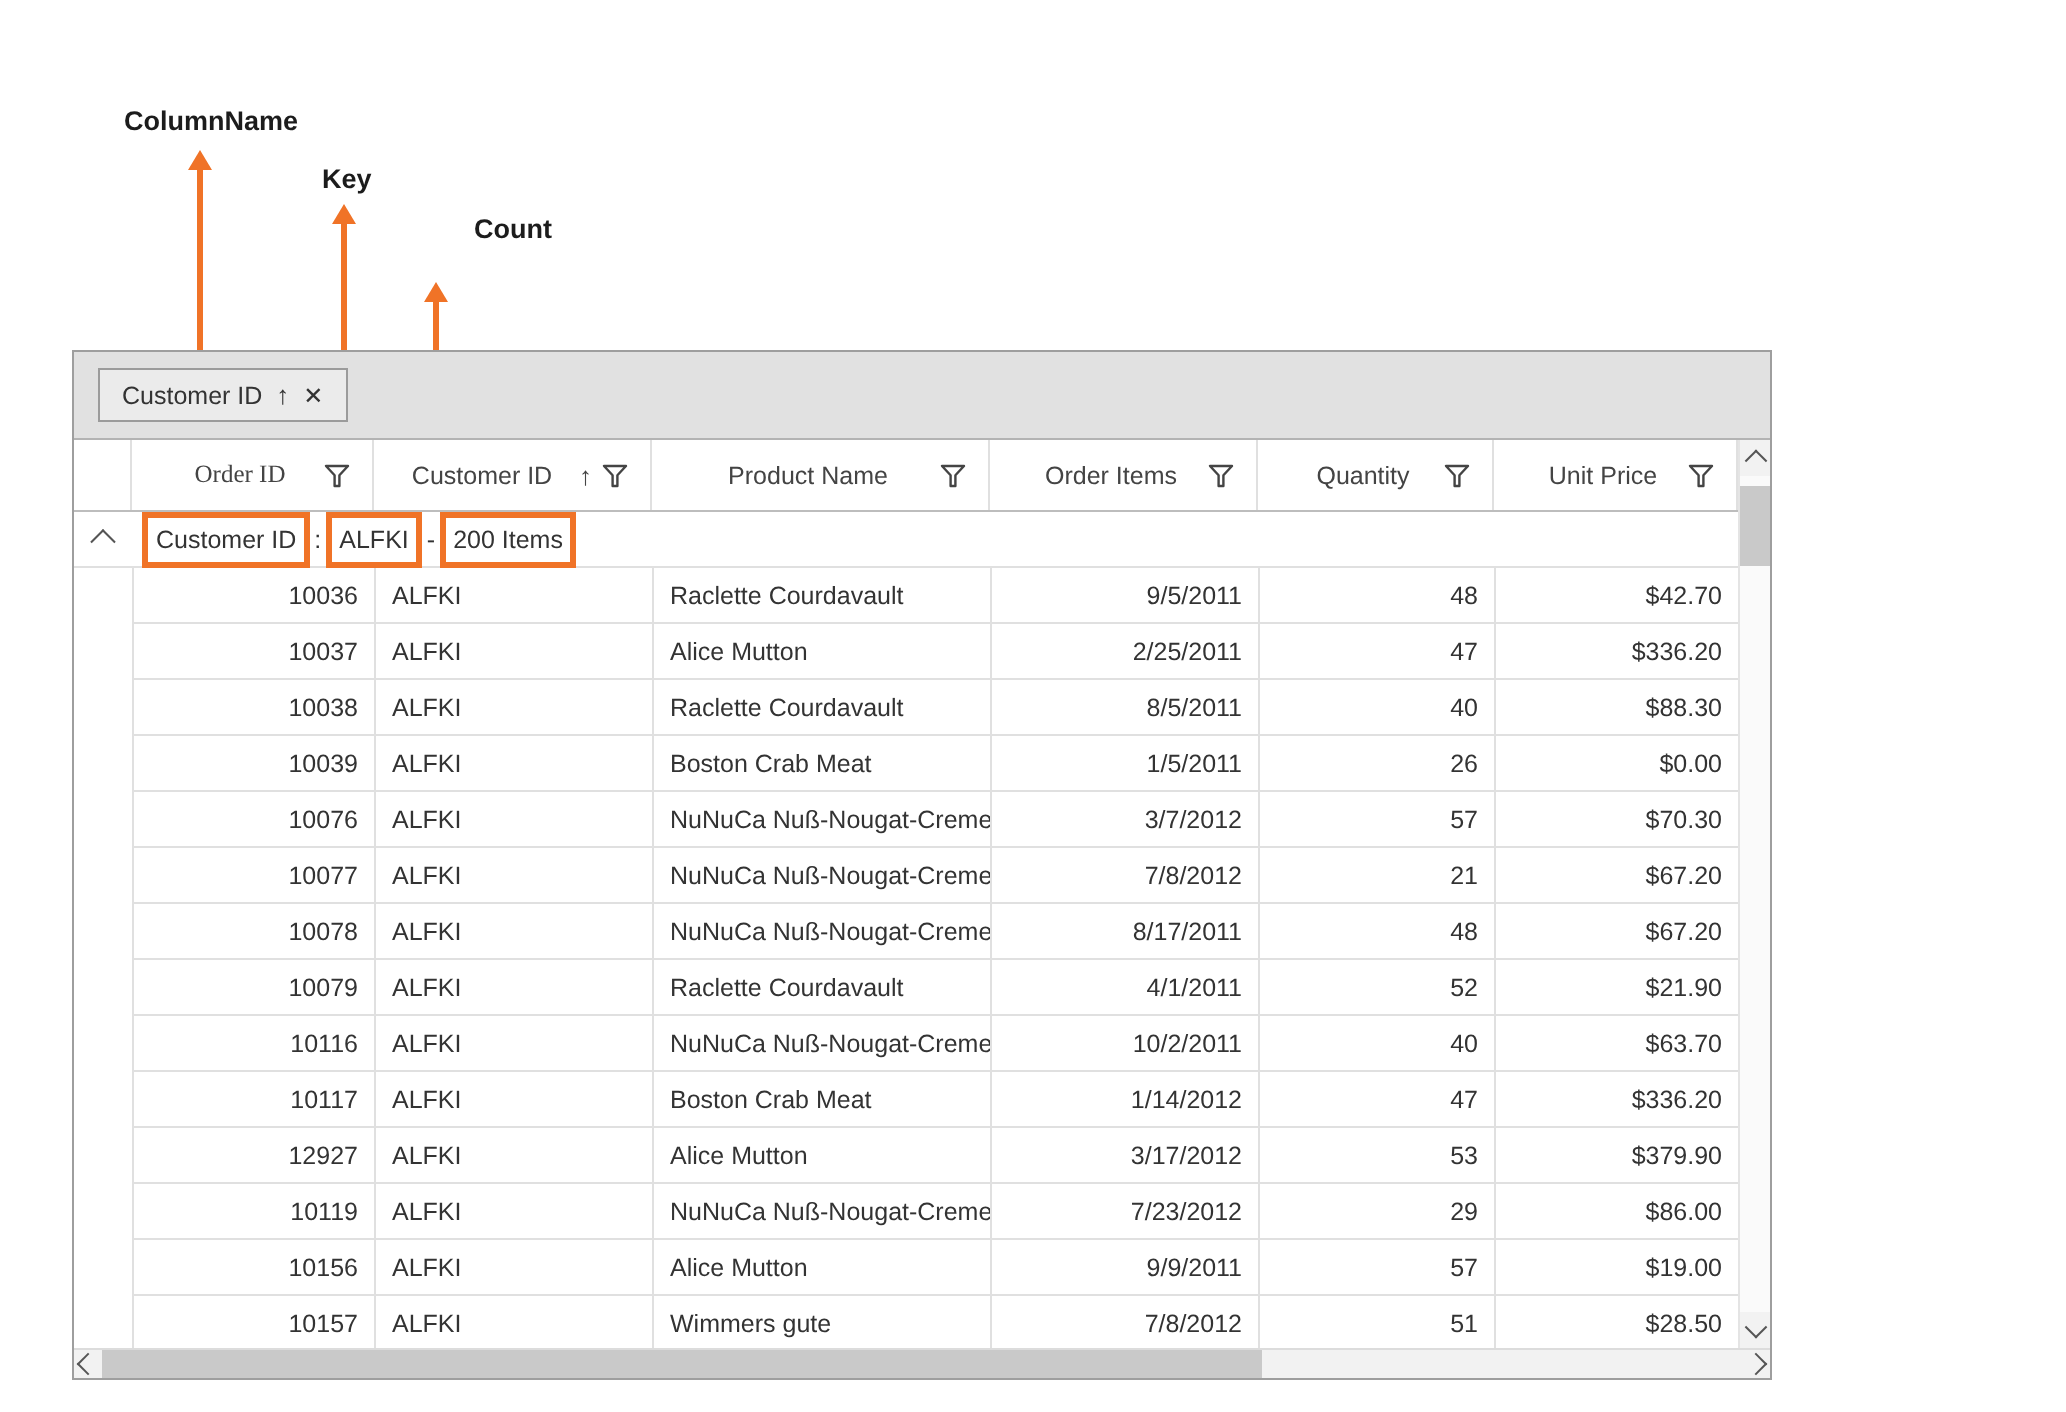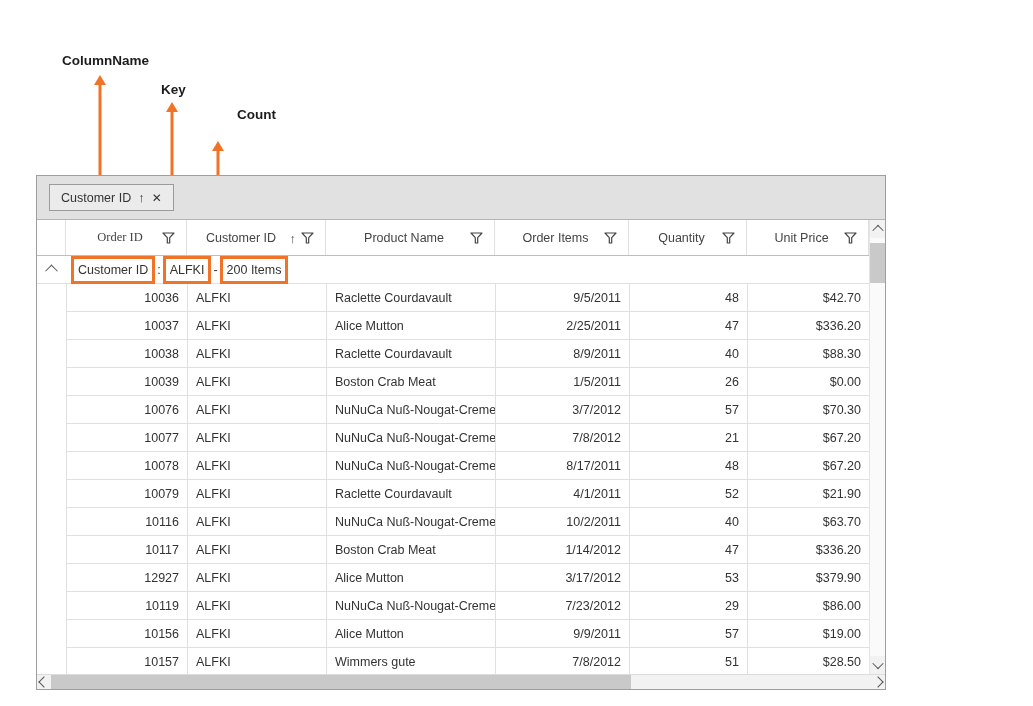--- a/index.html
+++ b/index.html
@@ -191,21 +191,21 @@
           <div class="cell" style="width: 139px;">ALFKI</div>
           <div class="cell" style="width: 169px;">Alice Mutton</div>
           <div class="cell right" style="width: 134px;">2/25/2011</div>
           <div class="cell right" style="width: 118px;">47</div>
           <div class="cell right" style="width: 122px;">$336.20</div>
         </div>
         <div class="row">
           <div class="cell right" style="width: 121px;">10038</div>
           <div class="cell" style="width: 139px;">ALFKI</div>
           <div class="cell" style="width: 169px;">Raclette Courdavault</div>
-          <div class="cell right" style="width: 134px;">8/9/2011</div>
+          <div class="cell right" style="width: 134px;">8/5/2011</div>
           <div class="cell right" style="width: 118px;">40</div>
           <div class="cell right" style="width: 122px;">$88.30</div>
         </div>
         <div class="row">
           <div class="cell right" style="width: 121px;">10039</div>
           <div class="cell" style="width: 139px;">ALFKI</div>
           <div class="cell" style="width: 169px;">Boston Crab Meat</div>
           <div class="cell right" style="width: 134px;">1/5/2011</div>
           <div class="cell right" style="width: 118px;">26</div>
           <div class="cell right" style="width: 122px;">$0.00</div>

